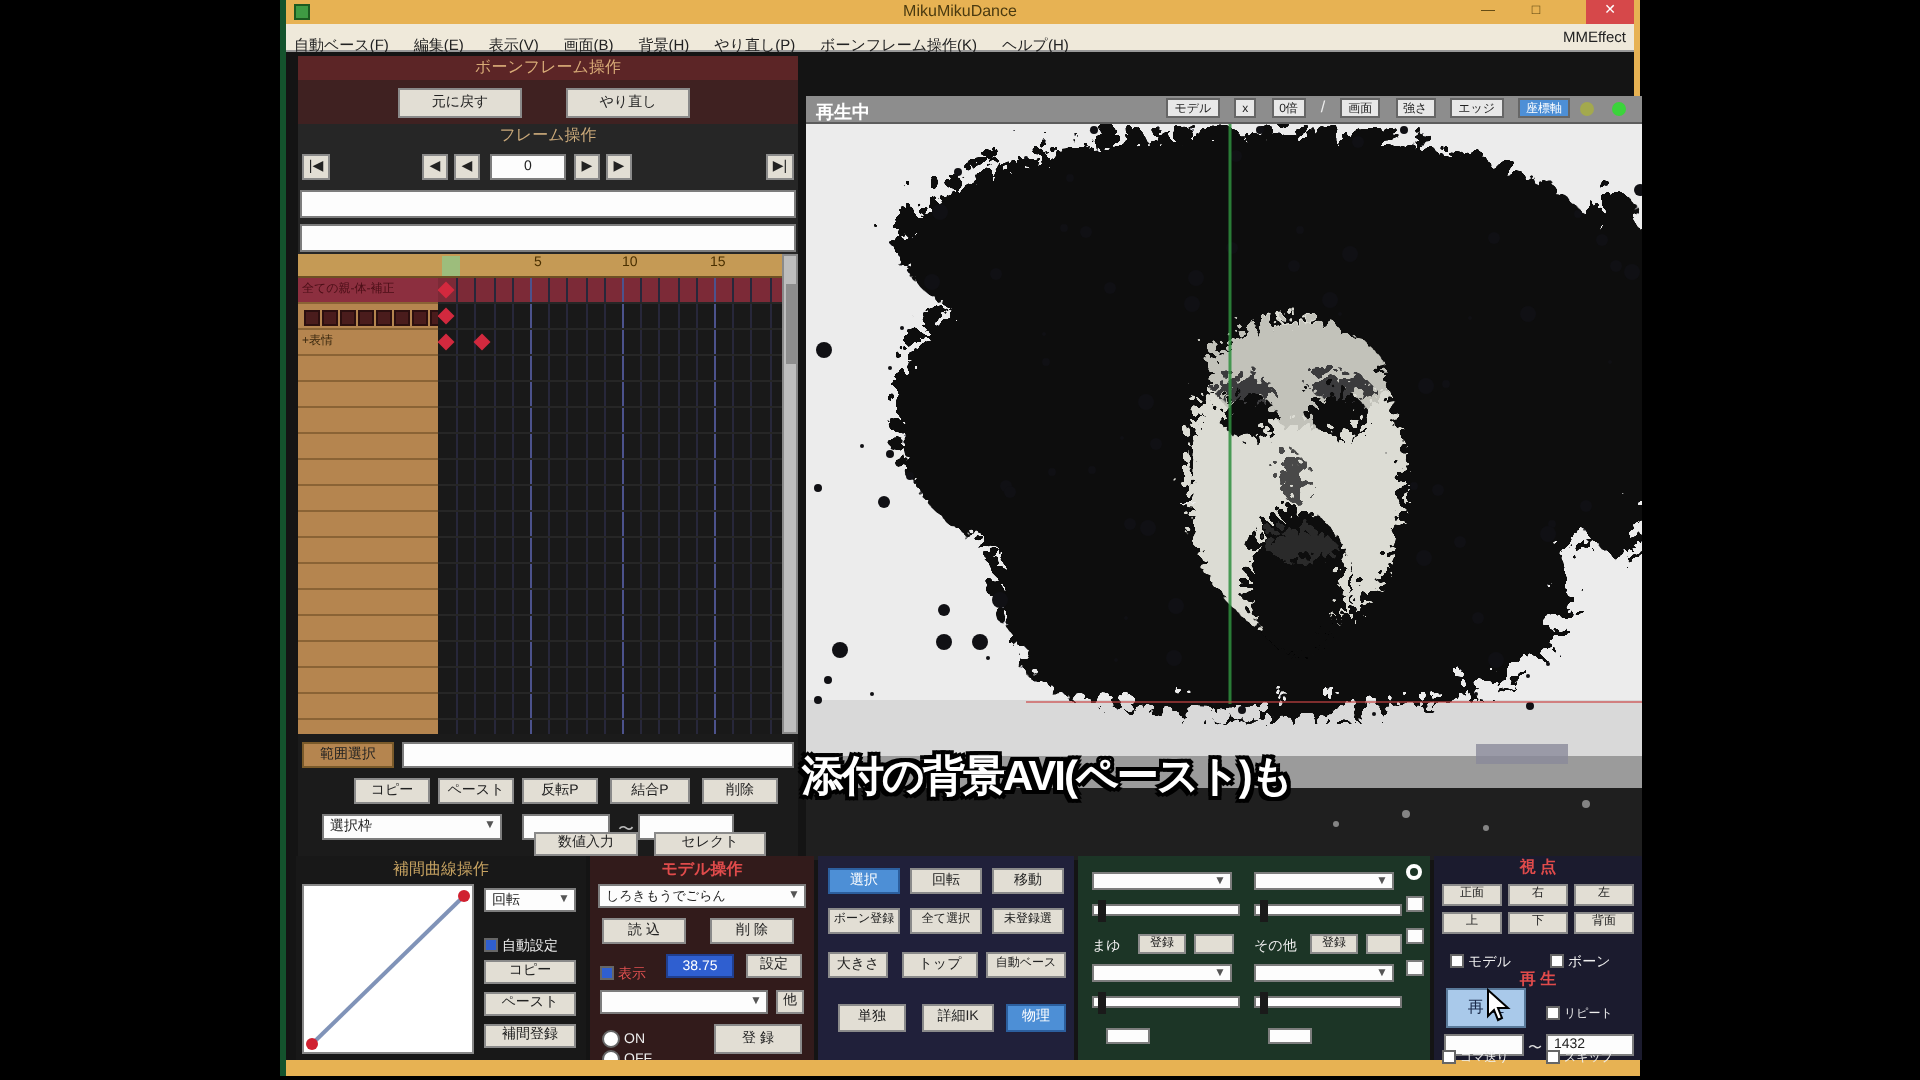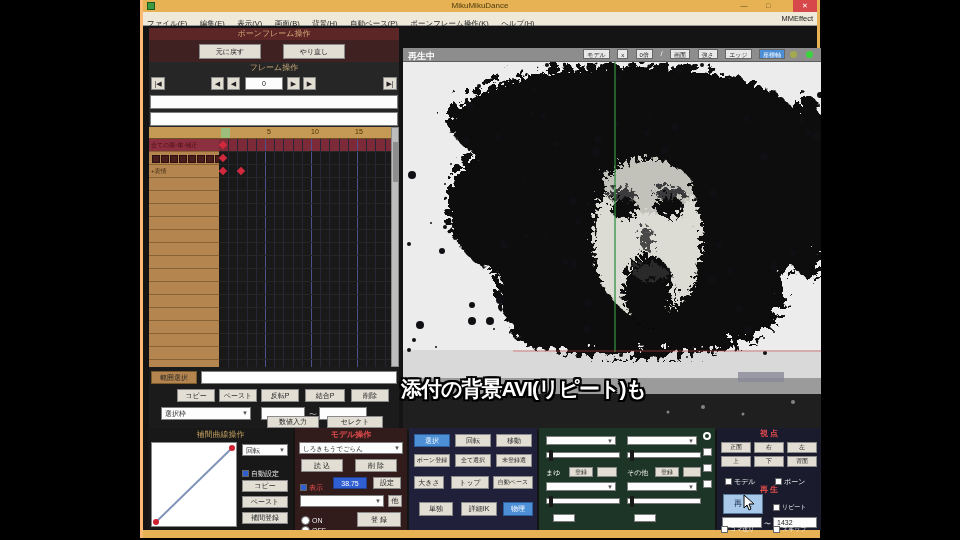--- a/index.html
+++ b/index.html
@@ -1,19 +1,19 @@
 <!DOCTYPE html>
 <html><head>
 <meta charset="utf-8">
 <style>
   html,body{margin:0;padding:0;background:#000;width:960px;height:540px;overflow:hidden;
     font-family:"Liberation Sans",sans-serif;}
   .abs{position:absolute;}
   .window{position:absolute;left:140px;top:0;width:680px;height:538px;background:#141414;
-    border-left:3px solid #fdba74;border-right:3px solid #e7b253;box-sizing:border-box;padding-left:28px;}
+    border-left:3px solid #14532d;border-right:3px solid #e7b253;box-sizing:border-box;padding-left:28px;}
   .titlebar{position:absolute;left:0;top:0;width:100%;height:12px;background:#e7b253;}
   .title-text{position:absolute;left:0;top:1px;width:100%;text-align:center;font-size:8px;color:#4a3a10;}
   .app-icon{position:absolute;left:4px;top:2px;width:8px;height:8px;background:#3f9b43;border:1px solid #1d5a20;box-sizing:border-box;}
   .winbtn{position:absolute;top:1px;height:10px;font-size:7px;line-height:10px;text-align:center;color:#5a4510;}
   .closebtn{position:absolute;top:0;right:0px;width:24px;height:12px;background:#d6484a;color:#fff;
     font-size:7px;line-height:12px;text-align:center;}
   .menubar{position:absolute;left:0;top:12px;width:100%;height:14px;background:#efe9da;border-bottom:1px solid #999;box-sizing:border-box;}
   .menu-item{display:inline-block;font-size:7.5px;color:#222;padding:2px 4px 0 4px;}
   .menu-right{position:absolute;right:4px;top:2px;font-size:7.5px;color:#222;}
 
@@ -70,26 +70,26 @@
 
   <div class="titlebar">
     <div class="app-icon"></div>
     <div class="title-text">MikuMikuDance</div>
     <div class="winbtn" style="right:64px;width:18px;">—</div>
     <div class="winbtn" style="right:40px;width:18px;">□</div>
     <div class="closebtn">✕</div>
   </div>
 
   <div class="menubar">
-    <span class="menu-item">ファイル(F)</span>
+    <span class="menu-item">自動ベース(F)</span>
     <span class="menu-item">編集(E)</span>
     <span class="menu-item">表示(V)</span>
     <span class="menu-item">画面(B)</span>
     <span class="menu-item">背景(H)</span>
-    <span class="menu-item">自動ベース(P)</span>
+    <span class="menu-item">やり直し(P)</span>
     <span class="menu-item">ボーンフレーム操作(K)</span>
     <span class="menu-item">ヘルプ(H)</span>
     <span class="menu-right">MMEffect</span>
   </div>
 
   <div class="abs" style="left:6px;top:62px;width:250px;height:65px;background:#262626;">
     <div class="hdr-dark" style="height:12px;">フレーム操作</div>
     <div class="btn abs" style="left:2px;top:15px;width:14px;height:13px;line-height:11px;">|◀</div>
     <div class="btn abs" style="left:62px;top:15px;width:13px;height:13px;line-height:11px;">◀</div>
     <div class="btn abs" style="left:78px;top:15px;width:13px;height:13px;line-height:11px;">◀</div>
@@ -343,21 +343,21 @@
         <circle cx="300" cy="345" r="2"></circle>
           <circle cx="340" cy="352" r="1.5"></circle>
           <circle cx="390" cy="340" r="2"></circle>
           <circle cx="265" cy="350" r="1.5"></circle>
       </g>
       <rect x="335" y="310" width="46" height="10" fill="#8a8a9a" opacity="0.8"></rect>
     </svg>
   </div>
 
   <div class="subtitle" style="left:258px;top:376px;">
-    <div>添付の背景AVI(リピート)も</div>
+    <div>添付の背景AVI(ペースト)も</div>
   </div>
 
   <div class="abs" style="left:152px;top:428px;width:112px;height:102px;background:#321b1b;">
     <div class="panel-hdr-red" style="height:13px;line-height:13px;">モデル操作</div>
     <div class="whitebox abs" style="left:4px;top:14px;width:104px;height:12px;line-height:11px;padding-left:3px;font-size:6.5px;"><span>しろきもうでごらん</span><span class="combo-arrow">▼</span></div>
     <div class="btn abs" style="left:6px;top:31px;width:42px;height:13px;line-height:11px;">読 込</div>
     <div class="btn abs" style="left:60px;top:31px;width:42px;height:13px;line-height:11px;">削 除</div>
     <div class="abs" style="left:5px;top:50px;"><span class="chk checked"></span><span class="sm-label" style="color:#e05050;">表示</span></div>
     <div class="abs" style="left:38px;top:49px;width:34px;height:12px;background:#2f5fd0;color:#fff;font-size:7px;line-height:12px;text-align:center;border:1px solid #203f90;box-sizing:border-box;">38.75</div>
     <div class="btn abs" style="left:78px;top:49px;width:28px;height:12px;line-height:10px;">設定</div>

